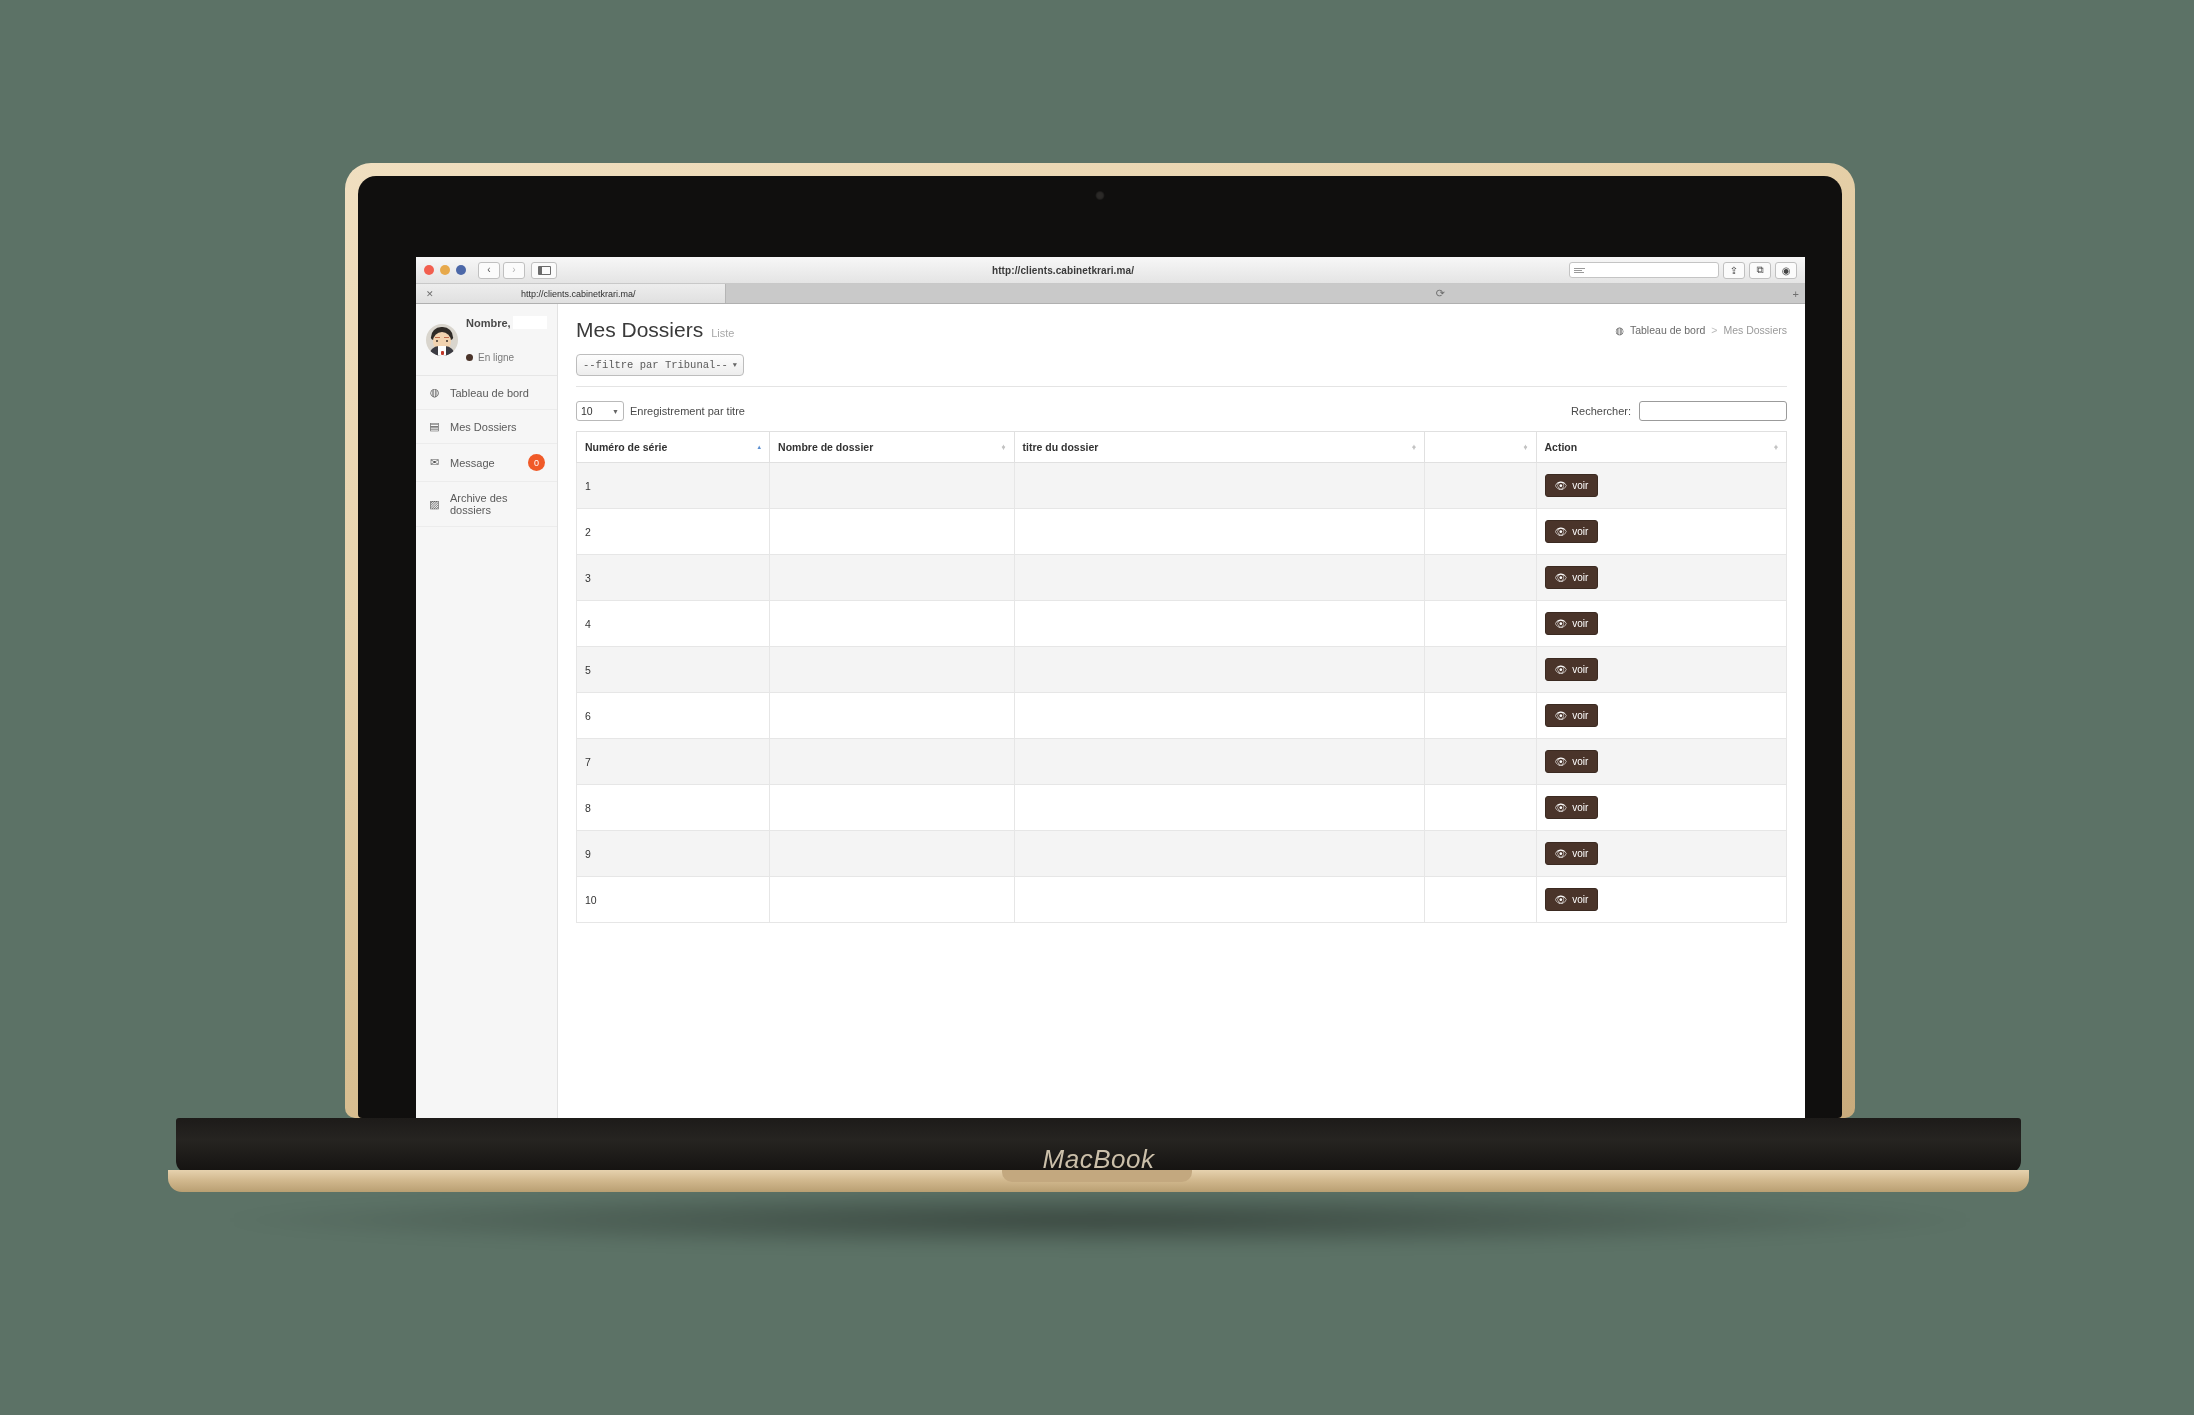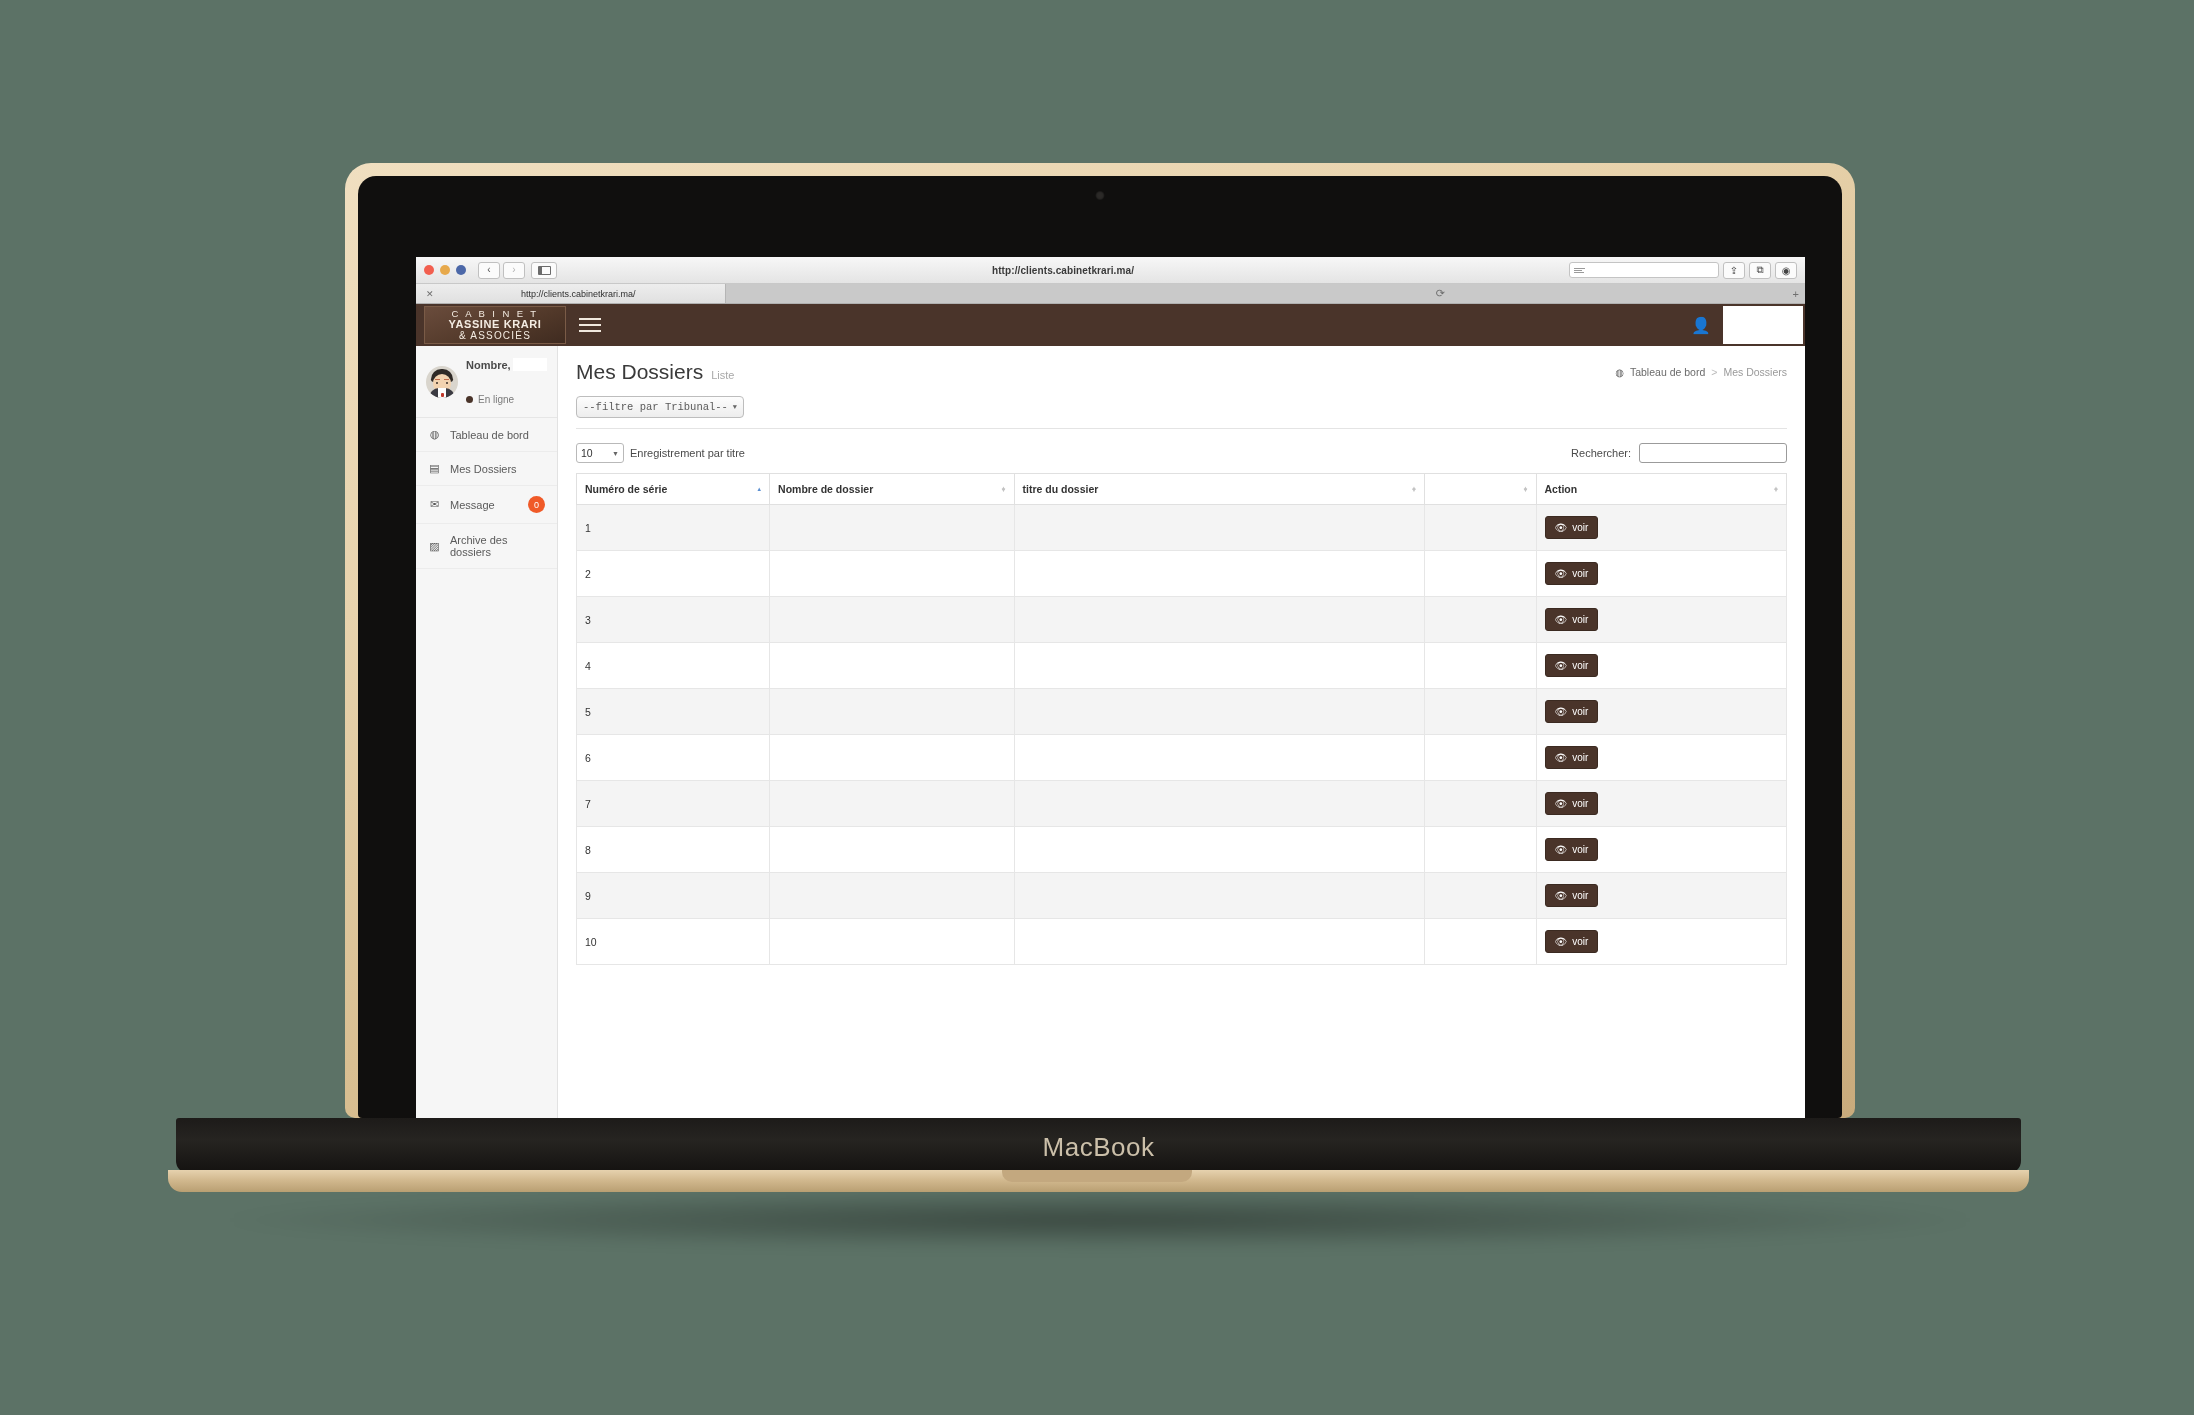--- a/index.html
+++ b/index.html
@@ -38,23 +38,24 @@
     width: 1389px; height: 863px;
     background: #fff; overflow: hidden;
   }
   .base {
     position: absolute; left: 176px; top: 1118px;
     width: 1845px; height: 55px;
     background: linear-gradient(180deg,#1d1b19 0%, #262421 40%, #141210 100%);
     border-radius: 3px 3px 12px 12px;
   }
   .base-label {
-    position: absolute; width: 100%; top: 14px; text-align: center;
+    position: absolute; width: 100%; top: 26px; text-align: center;
     color: #cbbfa9; font-size: 26px; letter-spacing: .5px;
     font-family: "Liberation Sans", sans-serif;
+    font-style: italic;
   }
   .base-edge {
     position: absolute; left: 168px; top: 1170px;
     width: 1861px; height: 22px;
     background: linear-gradient(180deg,#e6d2ae 0%, #d2b98f 45%, #b99f72 100%);
     border-radius: 0 0 14px 14px;
   }
   .base-notch {
     position: absolute; left: 50%; top: 1170px; transform: translateX(-50%);
     width: 190px; height: 12px; background: #c3a87f;
@@ -342,37 +343,20 @@
             </div>
             <div class="tab-rest">
               <span class="reload-spot">⟳</span>
               <span class="tab-plus">+</span>
             </div>
           </div>
         </div>
 
         <div class="app">
 
-          <div class="app-header">
-            <div class="logo-box">
-              <div class="logo-l1">C A B I N E T</div>
-              <div class="logo-l2">YASSINE KRARI</div>
-              <div class="logo-l3">&amp; ASSOCIÉS</div>
-            </div>
-            <div class="hamburger">
-              <span></span>
-                <span></span>
-                <span></span>
-            </div>
-            <div class="header-spacer"></div>
-            <div class="header-user">
-              <span class="user-glyph">👤</span>
-            </div>
-            <div class="header-panel"></div>
-          </div>
 
           <div class="app-body">
 
             <div class="sidebar">
               <div class="profile">
                 <div class="avatar">
                   <span class="av-hair"></span>
                   <span class="av-face"></span>
                   <span class="av-brow l"></span>
                   <span class="av-brow r"></span>

